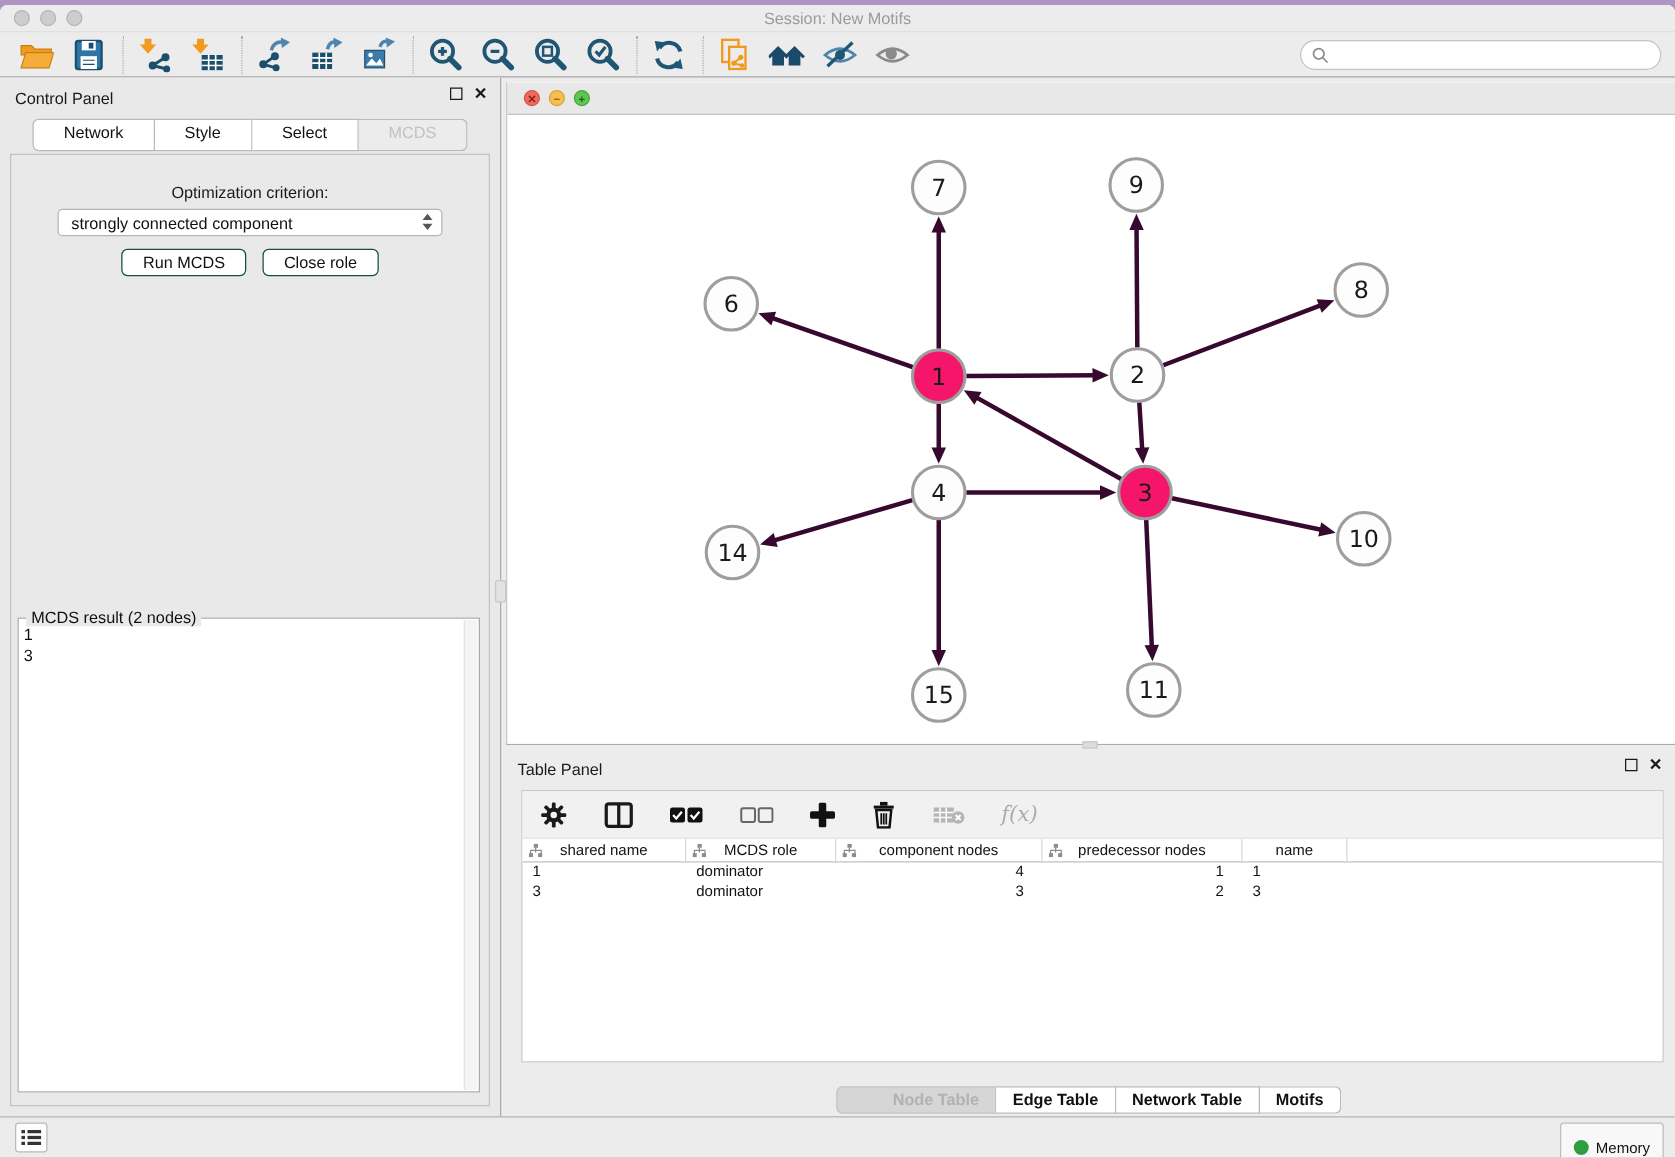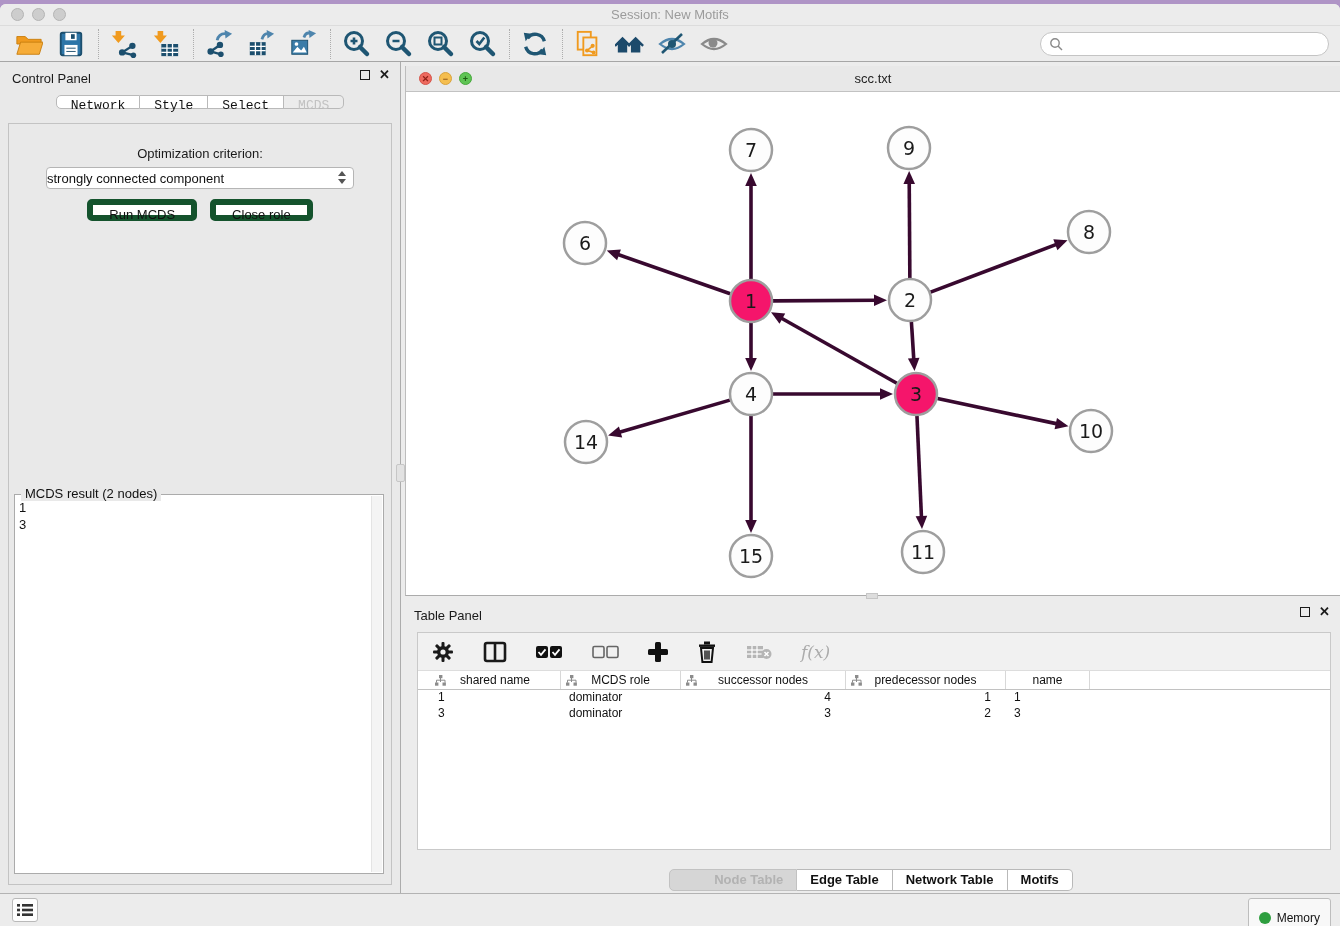--- a/index.html
+++ b/index.html
@@ -22,33 +22,33 @@
 
   
   .control-panel { position:absolute; left:0; top:58px; width:401px; height:831px; background:#E9E9E9; border-right:1px solid #ACACAC; }
   .cp-header { position:relative; height:30px;text-align:right; }
   .panel-title { position:absolute; left:12px; top:9px; font-size:13px; color:#1A1A1A; }
   .panel-btns { position:absolute; right:10px; top:8px; display:flex; gap:9px; align-items:center; }
   .float-box { width:10px; height:10px; border:1.5px solid #1A1A1A; display:inline-block; }
   .close-x { font-size:13px; font-weight:bold; color:#1A1A1A; line-height:10px; }
 
   .cp-tabs { position:absolute; left:0; right:0; top:33px; display:flex; justify-content:center; z-index:2; }
-  .tab { height:14px; line-height:20px; padding:0 14px; background:#FFFFFF; border:1px solid #B9B9B9; border-left:none; font-size:13px; color:#111; text-align:center;font-family:Liberation Mono, monospace; }
+  .tab { height:26px; line-height:20px; padding:0 24px; background:#FFFFFF; border:1px solid #B9B9B9; border-left:none; font-size:13px; color:#111; text-align:center; }
   .tab:first-child { border-left:1px solid #B9B9B9; border-radius:5px 0 0 5px; }
   .tab:last-child { border-radius:0 5px 5px 0; }
   .tab.disabled-look { background:#ECECEC; color:#C2C2C2; }
 
   .cp-content { position:absolute; left:8px; right:8px; top:61px; height:762px; border:1px solid #C3C3C3; background:#E9E9E9; }
   .opt-label { margin-top:22px; text-align:center; font-size:13px; color:#1A1A1A; }
-  .dropdown { position:absolute; left:37px; top:43px; width:308px; height:22px; background:#FFFFFF; border:1px solid #B5B5B5; border-radius:4px; font-size:13px; display:flex; align-items:center; color:#111; }
+  .dropdown { position:absolute; left:37px; top:43px; width:308px; height:22px; background:#FFFFFF; border:1px solid #B5B5B5; border-radius:4px; font-size:13px; display:flex; align-items:center; padding-left:10px; color:#111; }
   .dd-stepper { position:absolute; right:7px; top:3px; display:flex; flex-direction:column; gap:3px; align-items:center; }
   .dd-up { width:0; height:0; border-left:4px solid transparent; border-right:4px solid transparent; border-bottom:5px solid #555; }
   .dd-down { width:0; height:0; border-left:4px solid transparent; border-right:4px solid transparent; border-top:5px solid #555; }
   .btn-row { position:absolute; left:0; right:0; top:75px; display:flex; justify-content:center; gap:13px; }
-  .mac-btn { height:22px; line-height:20px; background:#FFFFFF; border:6px solid #14532d; border-radius:5px; font-size:13px; color:#111; padding:0 16px; }
+  .mac-btn { height:22px; line-height:20px; background:#FFFFFF; border:1px solid #14532d; border-radius:5px; font-size:13px; color:#111; padding:0 16px; }
 
   .mcds-fieldset { position:absolute; left:5px; top:370px; width:370px; height:380px; border:1px solid #ABABAB; background:#FFFFFF; }
   .mcds-legend { position:absolute; left:6px; top:-9px; background:#E9E9E9; padding:0 4px; font-size:13px; color:#111; }
   .mcds-values { position:absolute; left:4px; top:4px; right:14px; font-size:13px; color:#111; line-height:17px; }
   .mcds-scroll { position:absolute; right:1px; top:1px; bottom:1px; width:11px; background:#F4F4F4; border-left:1px solid #E4E4E4; }
 
   .split-grip { position:absolute; left:396px; top:460px; width:9px; height:18px; background:#E2E2E2; border:1px solid #C6C6C6; border-radius:2px; }
 
   
   .net-frame { position:absolute; left:405px; top:62px; width:935px; height:530px; background:#FFFFFF; border-left:1px solid #BDBDBD; border-bottom:1px solid #ABABAB; }
@@ -67,21 +67,21 @@
   .tp-block { position:absolute; left:15px; top:33px; width:914px; height:218px; background:#FFFFFF; border:1px solid #C9C9C9; }
   .tp-toolbar { height:37px; background:#F1F1F1; display:flex; align-items:center; padding-left:14px; gap:29px; }
   .tp-ticon { display:flex; align-items:center; justify-content:center; height:26px; }
   .fx { font-family:"DejaVu Serif", serif; font-style:italic; font-size:17px; color:#ABABAB; }
   .tbl-header { display:flex; height:20px; border-top:1px solid #DDDDDD; border-bottom:1px solid #C2C2C2; background:#FFFFFF; }
   .th-cell { position:relative; border-right:1px solid #D8D8D8; font-size:12px; color:#111; display:flex; align-items:center; justify-content:center; }
   .th-icon { position:absolute; left:5px; top:4px; }
   .tbl-row { display:flex; height:16px; font-size:12px; color:#111; }
   .td-cell { padding-left:8px; overflow:hidden; }
   .td-right { text-align:right; padding-right:15px; padding-left:0; }
-  .c0{width:131px;margin-left:12px;} .c1{width:120px;} .c2{width:165px;} .c3{width:160px;} .c4{width:84px;}
+  .c0{width:131px;} .c1{width:120px;} .c2{width:165px;} .c3{width:160px;} .c4{width:84px;}
 
   .tp-tabs { position:absolute; left:0; right:0; top:270px; display:flex; justify-content:center; }
   .tp-tab { height:22px; line-height:20px; padding:0 13px; background:#FFFFFF; border:1px solid #B9B9B9; border-left:none; font-size:13px; font-weight:bold; color:#111; }
   .tp-tab:first-child { border-left:1px solid #B9B9B9; border-radius:5px 0 0 5px;padding-left:44px; }
   .tp-tab:last-child { border-radius:0 5px 5px 0; }
   .tp-tab.selected { background:#D6D6D6; color:#B2B2B2; border-color:#C2C2C2; }
 
   
   .statusbar { position:absolute; left:0; top:889px; width:1340px; height:33px; background:#ECECEC; border-top:1px solid #B3B3B3; }
   .list-btn { position:absolute; left:12px; top:4px; width:26px; height:24px; background:#FDFDFD; border:1px solid #B9B9B9; border-radius:3px; display:flex; align-items:center; justify-content:center; }
@@ -290,21 +290,20 @@
       </div>
     </div>
   </div>
   <div class="split-grip"></div>
 
   <div class="net-frame">
     <div class="net-titlebar">
       <span class="net-tl red">✕</span>
       <span class="net-tl yellow">−</span>
       <span class="net-tl green">+</span>
-      <span class="net-title">scc.txt</span>
     </div>
     <div class="net-canvas">
       <svg width="933" height="503" viewBox="0 0 933 503">
           <line x1="345" y1="187" x2="345" y2="90" stroke="#38092F" stroke-width="3.6"></line>
           <polygon points="345,81 350.8,94 339.2,94" fill="#38092F"></polygon>
           <line x1="324.23121807335133" y1="201.7434376400866" x2="209.2091373478526" y2="161.55499979623767" stroke="#38092F" stroke-width="3.6"></line>
           <polygon points="200.71281746876906,158.5864061035458 214.89837322940224,157.39896862646907 211.0721858032661,168.34978091506565" fill="#38092F"></polygon>
           <line x1="366.9995649035371" y1="208.86163795658152" x2="472.00063286758245" y2="208.20125388133596" stroke="#38092F" stroke-width="3.6"></line>
           <polygon points="481.0004548735749,208.14465122721023 468.03718924202235,214.02629590925366 467.9642347100381,202.42652532375226" fill="#38092F"></polygon>
           <line x1="345" y1="231" x2="345" y2="270" stroke="#38092F" stroke-width="3.6"></line>
@@ -476,21 +475,21 @@
         </div>
         <div class="th-cell c2">
           <svg class="th-icon" width="11" height="11" viewBox="0 0 11 11">
               <g fill="#8C8C8C">
                 <rect x="4" y="0" width="3.4" height="3.2"></rect>
                 <rect x="0" y="7.5" width="3.4" height="3.2"></rect>
                 <rect x="7.5" y="7.5" width="3.4" height="3.2"></rect>
                 <path d="M5.5 3 v2.2 M1.5 7.7 V5.2 H10 v2.5 M5.5 3 v4" stroke="#8C8C8C" fill="none"></path>
               </g>
             </svg>
-          <span>successor nodes</span>
+          <span>component nodes</span>
         </div>
         <div class="th-cell c3">
           <svg class="th-icon" width="11" height="11" viewBox="0 0 11 11">
               <g fill="#8C8C8C">
                 <rect x="4" y="0" width="3.4" height="3.2"></rect>
                 <rect x="0" y="7.5" width="3.4" height="3.2"></rect>
                 <rect x="7.5" y="7.5" width="3.4" height="3.2"></rect>
                 <path d="M5.5 3 v2.2 M1.5 7.7 V5.2 H10 v2.5 M5.5 3 v4" stroke="#8C8C8C" fill="none"></path>
               </g>
             </svg>

